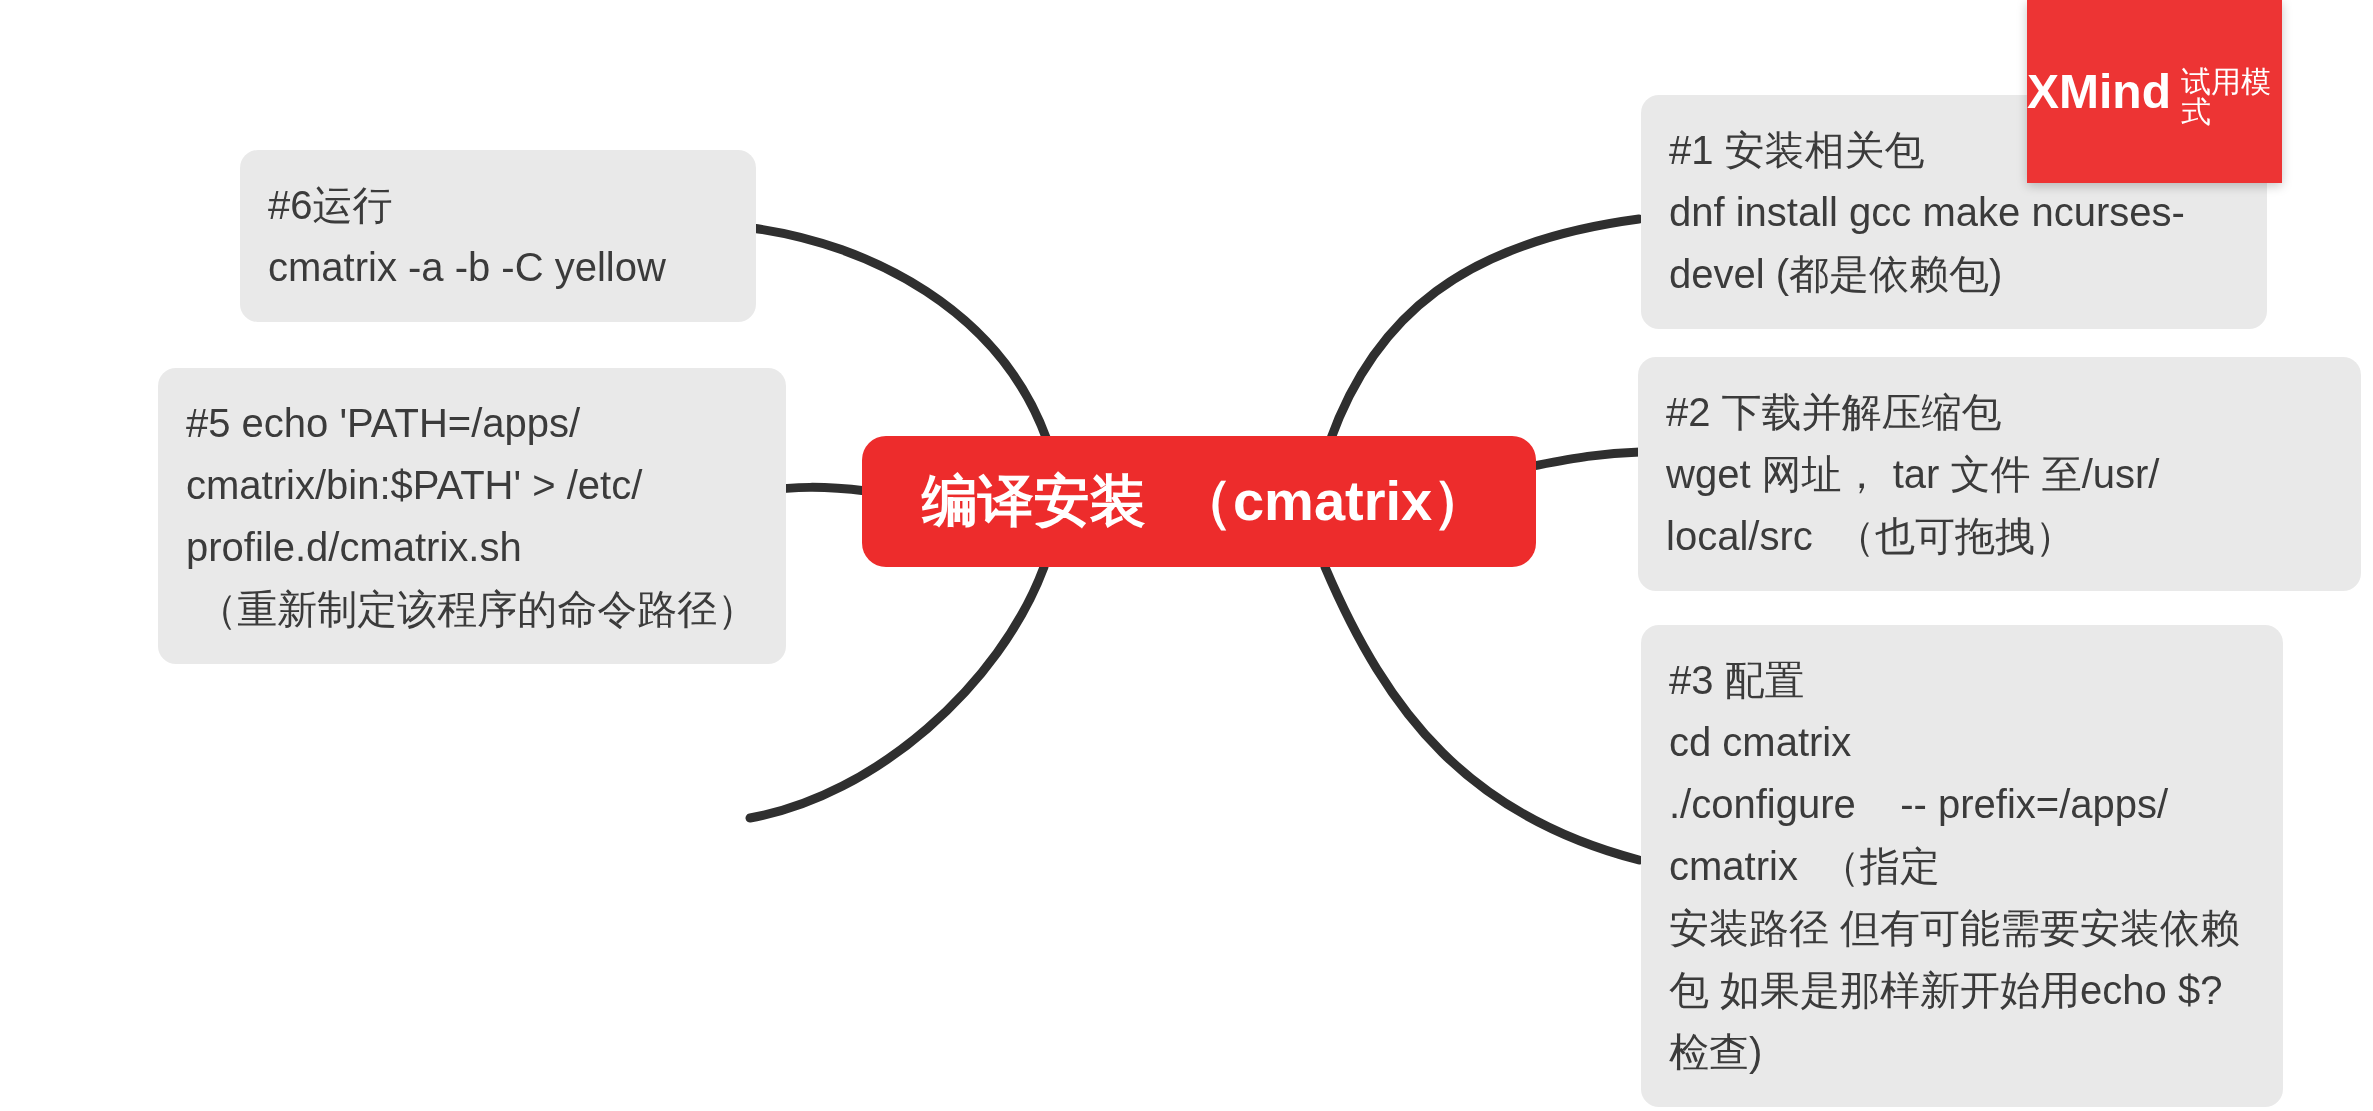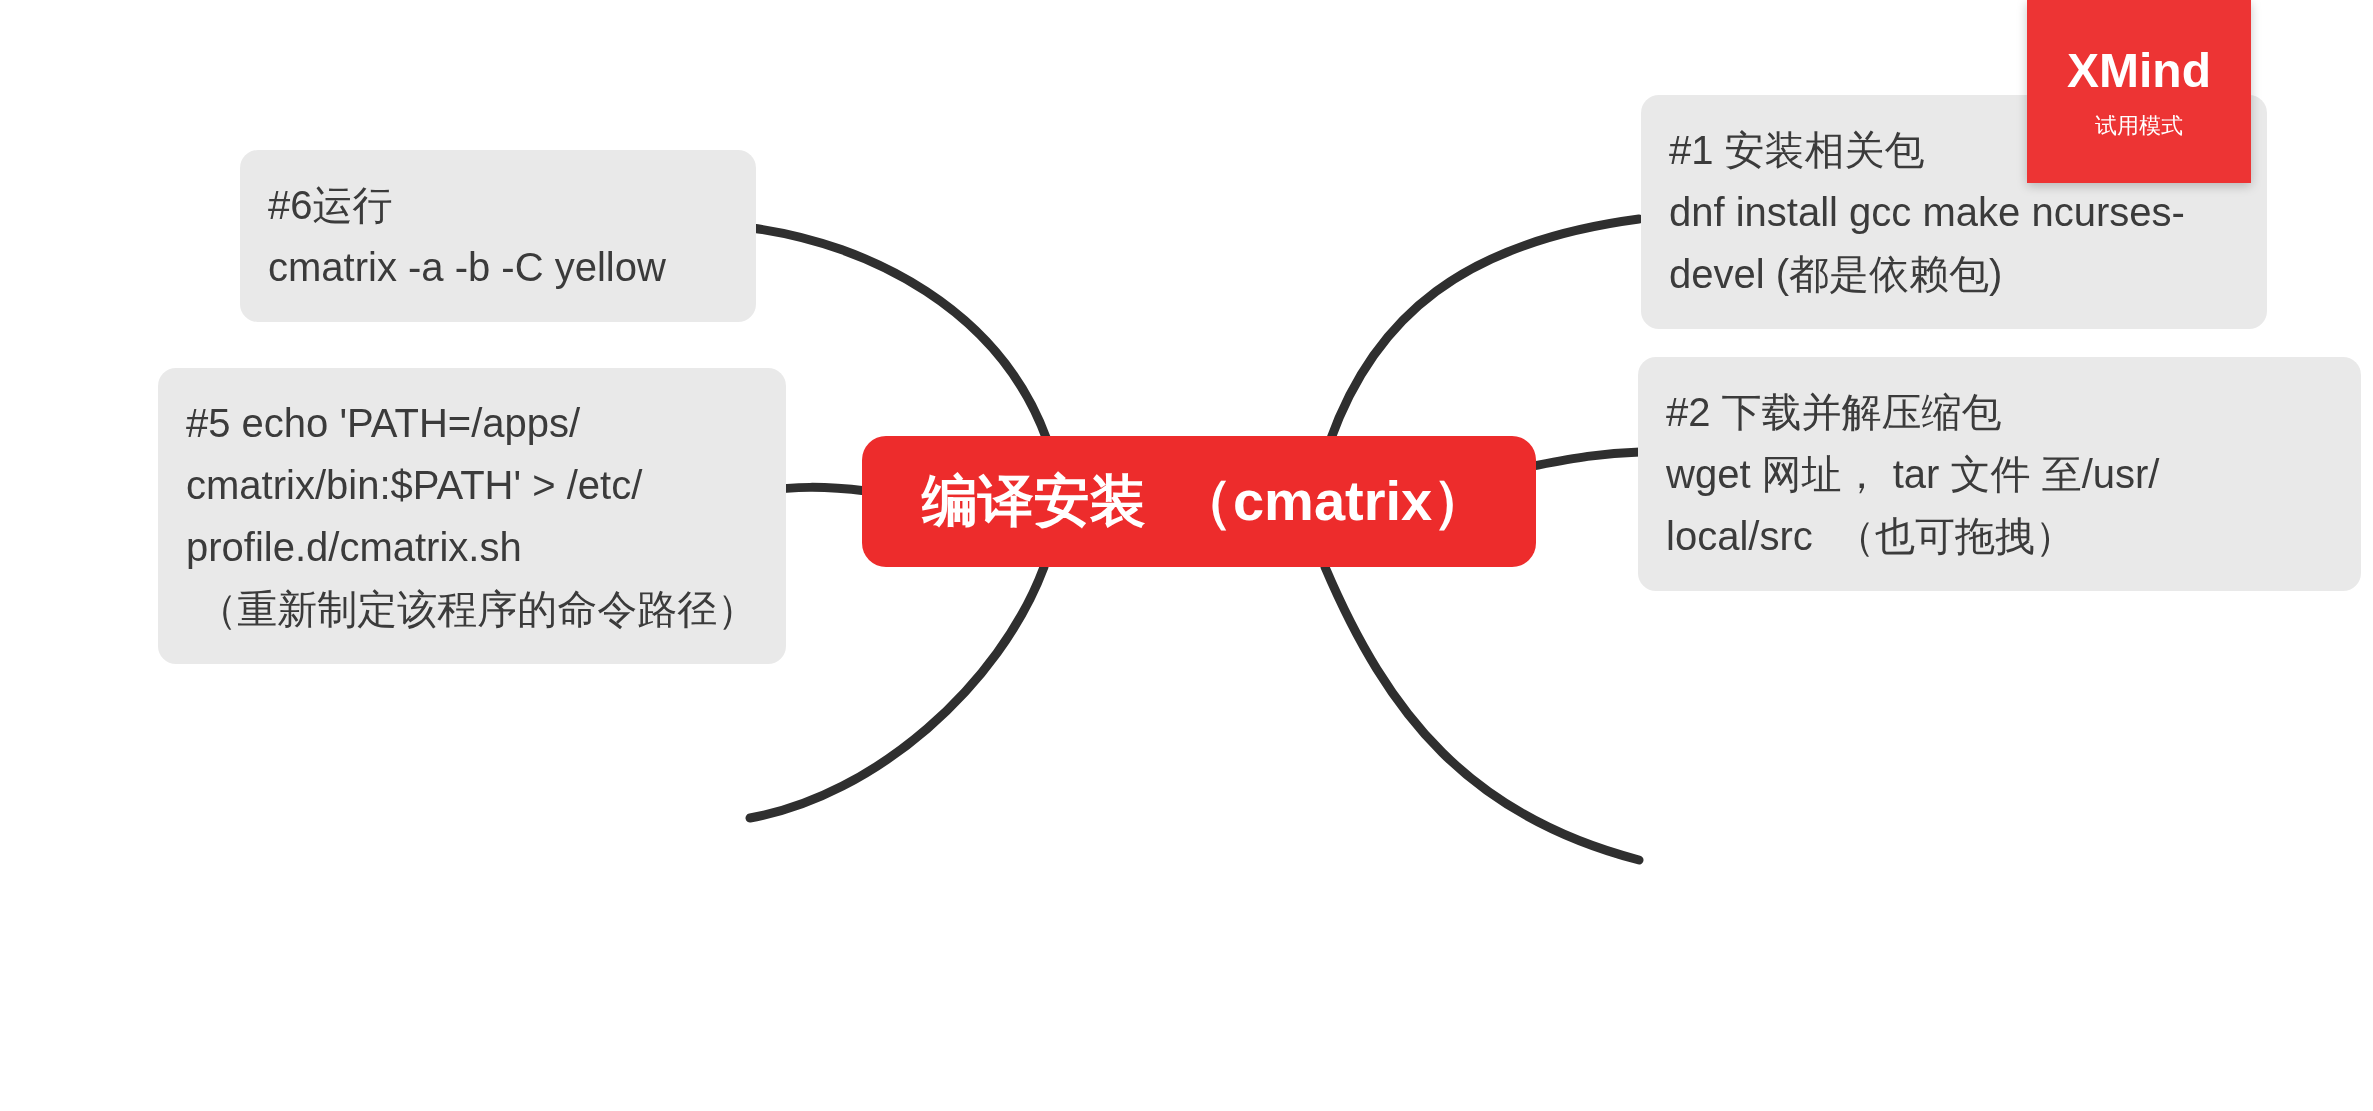--- a/index.html
+++ b/index.html
@@ -62,39 +62,39 @@
     font-size: 56px;
     font-weight: bold;
     white-space: pre;
     cursor: default;
     padding-left: 12px;
   }
   .watermark {
     position: absolute;
     z-index: 10;
     left: 2027px; top: 0;
-    width: 224px; height: 183px;
+    width: 255px; height: 183px;
     box-sizing: border-box;
     background: var(--watermark-bg, #ed3434);
     color: var(--watermark-text, #ffffff);
     display: flex;
-    flex-direction: column;
+    flex-direction: row;
     align-items: center;
     justify-content: center;
     gap: 10px;
     box-shadow: 0 3px 10px rgba(0,0,0,0.22);
     cursor: pointer;
   }
   .watermark .brand {
     font-size: 48px;
     font-weight: bold;
     line-height: 1;
   }
   .watermark .mode {
-    font-size: 22px;
+    font-size: 30px;
     line-height: 1;
     margin-top: 10px;
   }
 </style>
 </head>
 <body>
 
 <div class="canvas">
 
   <svg class="connector-layer" viewBox="0 0 2373 1111">
@@ -107,20 +107,27 @@
   </svg>
 
   <div class="topic topic-1">#1 安装相关包
 dnf install gcc make ncurses-
 devel (都是依赖包)</div>
 
   <div class="topic topic-2">#2 下载并解压缩包
 wget 网址， tar 文件 至/usr/
 local/src  （也可拖拽）</div>
 
+  <div class="topic topic-3">#3 配置
+cd cmatrix
+./configure    -- prefix=/apps/
+cmatrix  （指定
+安装路径 但有可能需要安装依赖
+包 如果是那样新开始用echo $?
+检查)</div>
 
 
   <div class="topic topic-5">#5 echo 'PATH=/apps/
 cmatrix/bin:$PATH' &gt; /etc/
 profile.d/cmatrix.sh
  （重新制定该程序的命令路径）</div>
 
   <div class="topic topic-6">#6运行
 cmatrix -a -b -C yellow</div>
 

